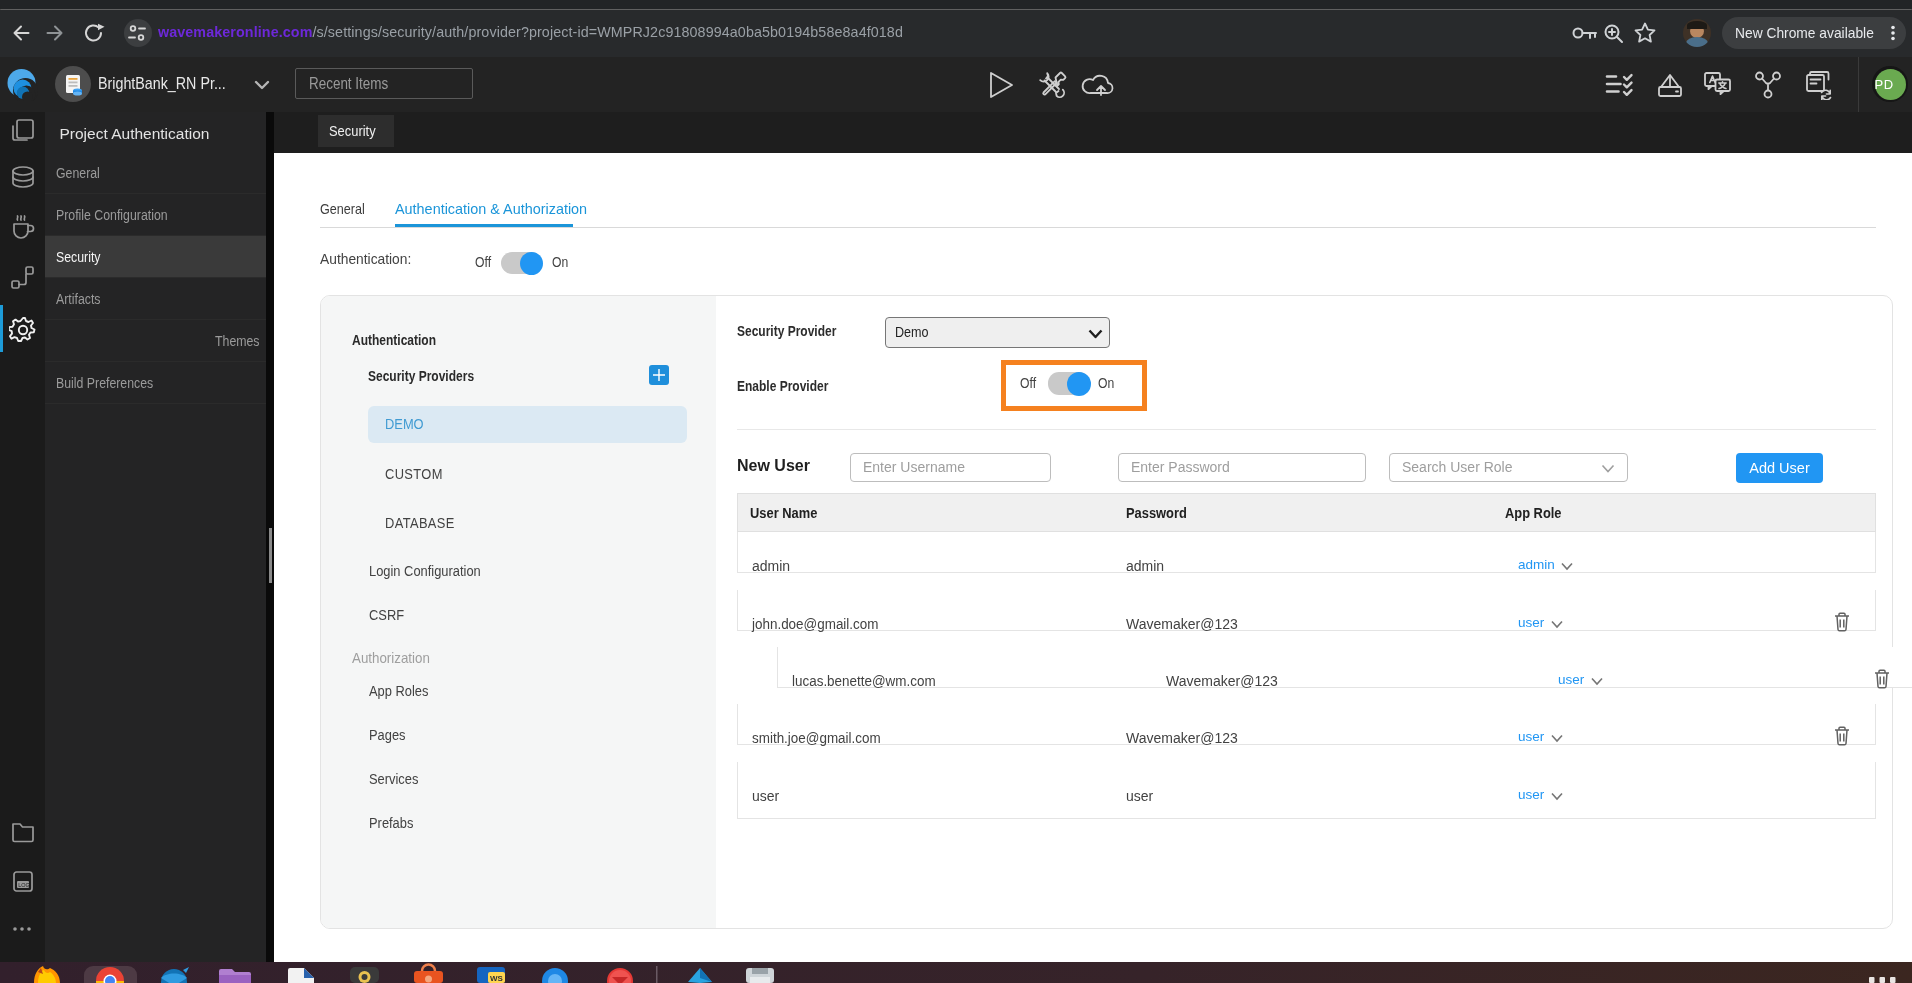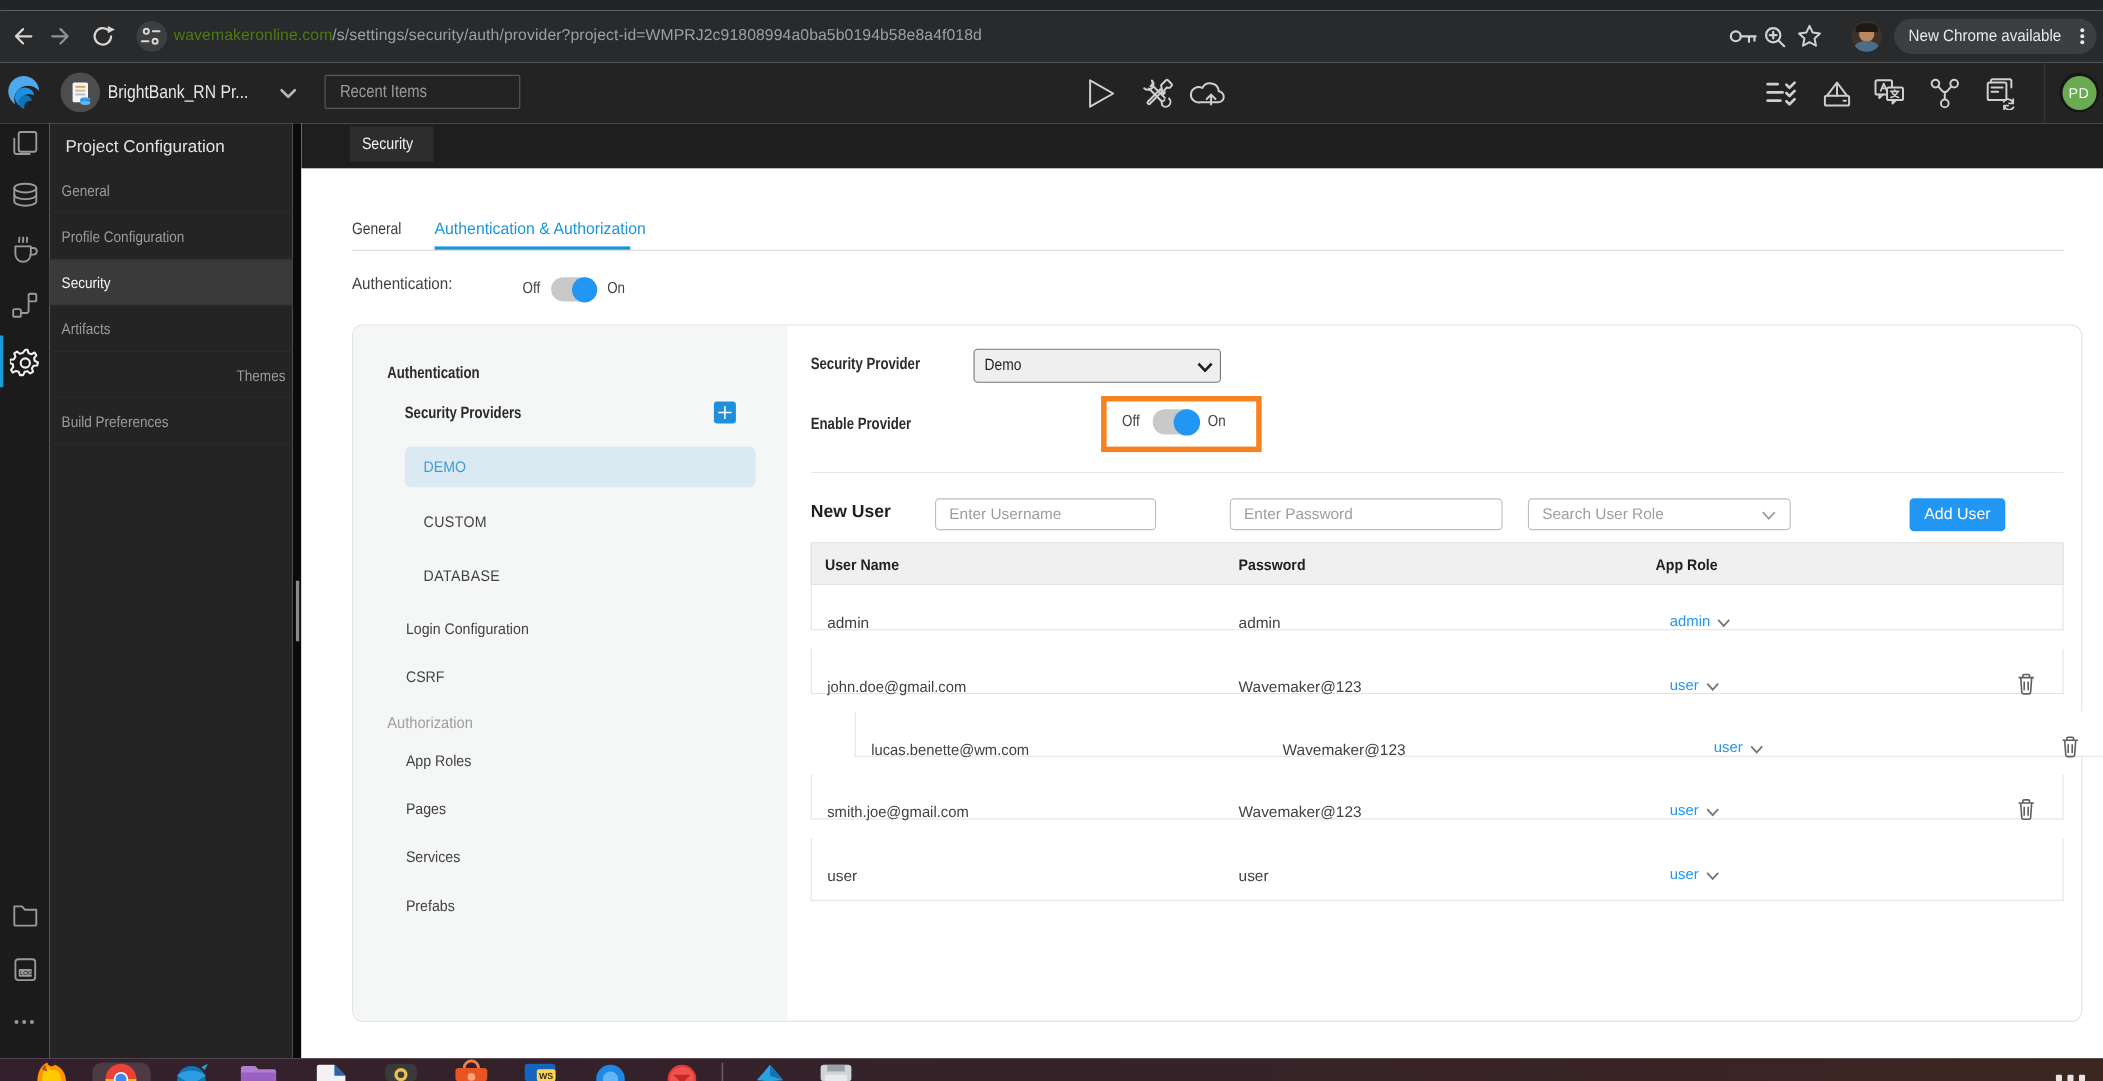--- a/index.html
+++ b/index.html
@@ -12,33 +12,33 @@
 .s92 { transform:scaleX(0.92); transform-origin:0 50%; }
 .s96 { transform:scaleX(0.96); transform-origin:0 50%; }
 .sx { display:inline-block; transform-origin:0 50%; }
 .sxc { display:inline-block; }
 
 #tabstrip { left:0; top:0; width:1912px; height:10px; background:#222426; }
 #topline { left:0; top:8.5px; width:1912px; height:1.5px; background:#606060; border-radius:4px 4px 0 0; }
 #toolbar { left:0; top:10px; width:1912px; height:47px; background:#282a2c; }
 #appheader { left:0; top:57px; width:1912px; height:55px; background:#232323; }
 .urltext { top:24px; font-size:14.3px; color:#9aa0a6; letter-spacing:0.1px; }
-.urltext b { color:#4d7c0f; font-weight:normal; }
+.urltext b { color:#6d28d9; font-weight:bold; }
 #omnicirc { left:124px; top:19px; width:28px; height:28px; border-radius:50%; background:#3c3e40; }
 #newchrome { left:1722px; top:17px; width:184px; height:32px; border-radius:16px; background:#3c3e40;
   color:#e8eaed; font-size:15px; line-height:32px; padding-left:13px; }
 
 #projchip { left:55px; top:66px; width:36px; height:36px; border-radius:50%; background:#4d4d4d; }
 #projname { left:98px; top:74px; font-size:17px; color:#e8e8e8; }
 #recentbox { left:295px; top:68px; width:178px; height:31px; border:1px solid #5a5a5a; border-radius:2px; }
 #recenttext { left:309px; top:75px; font-size:16px; color:#9a9a9a; }
 #hdrsep { left:1858px; top:57px; width:1px; height:55px; background:#3a3a3a; }
 #avatarpd { left:1872px; top:66px; width:36px; height:36px; border-radius:50%; background:#161616; }
 #avatarpd .in { position:absolute; left:2.5px; top:2.5px; width:31px; height:31px; border-radius:50%;
-  background:#6aaa50; color:#fff; font-size:13px; text-align:center; line-height:31px; letter-spacing:0.5px;}
+  background:#6aaa50; color:#fff; font-size:13px; line-height:31px; letter-spacing:0.5px;}
 
 #rail { left:0; top:112px; width:45px; height:850px; background:#1b1b1b; }
 #railsel { left:0; top:305px; width:3px; height:47px; background:#1d9bd8; }
 #panel { left:45px; top:112px; width:221px; height:850px; background:#242425; }
 #blacksep { left:266px; top:112px; width:8px; height:850px; background:#0a0a0a; }
 #scrollthumb { left:269px; top:528px; width:3px; height:55px; background:#8a8a8a; }
 .pitem { left:45px; width:221px; height:42px; line-height:42px; padding-left:11px; font-size:14px;
   color:#9b9b9b; border-bottom:1px solid #2b2b2b; }
 #ptitle { left:45px; top:112px; width:221px; height:40px; line-height:44px; padding-left:14.5px;
   font-size:15.5px; color:#e3e3e3; }
@@ -270,21 +270,21 @@
   <g transform="translate(0,805)" fill="#9a9a9a" stroke="none">
     <circle cx="6" cy="6" r="1.8"></circle>
       <circle cx="13" cy="6" r="1.8"></circle>
       <circle cx="20" cy="6" r="1.8"></circle>
   </g>
 </svg>
 
 <div class="abs" id="panel"></div>
 <div class="abs" id="blacksep"></div>
 <div class="abs" id="scrollthumb"></div>
-<div class="abs" id="ptitle"><span class="sx">Project Configuration</span></div>
+<div class="abs" id="ptitle"><span class="sx">Project Authentication</span></div>
 <div class="abs pitem" style="top:152px;"><span class="sx s88">General</span></div>
 <div class="abs pitem" style="top:194px;"><span class="sx s88">Profile Configuration</span></div>
 <div class="abs pitem" style="top:236px; background:#3a3a3a; color:#f5f5f5;"><span class="sx s88">Security</span></div>
 <div class="abs pitem" style="top:278px;"><span class="sx s88">Artifacts</span></div>
 <div class="abs pitem" style="top:320px;text-align:right;"><span class="sx s88">Themes</span></div>
 <div class="abs pitem" style="top:362px;"><span class="sx s88">Build Preferences</span></div>
 
 <div class="abs" id="main"></div>
 <div class="abs" id="mainbar"></div>
 <div class="abs" id="sectab"><span class="sxc s84" style="transform:scaleX(0.86);">Security</span></div>

